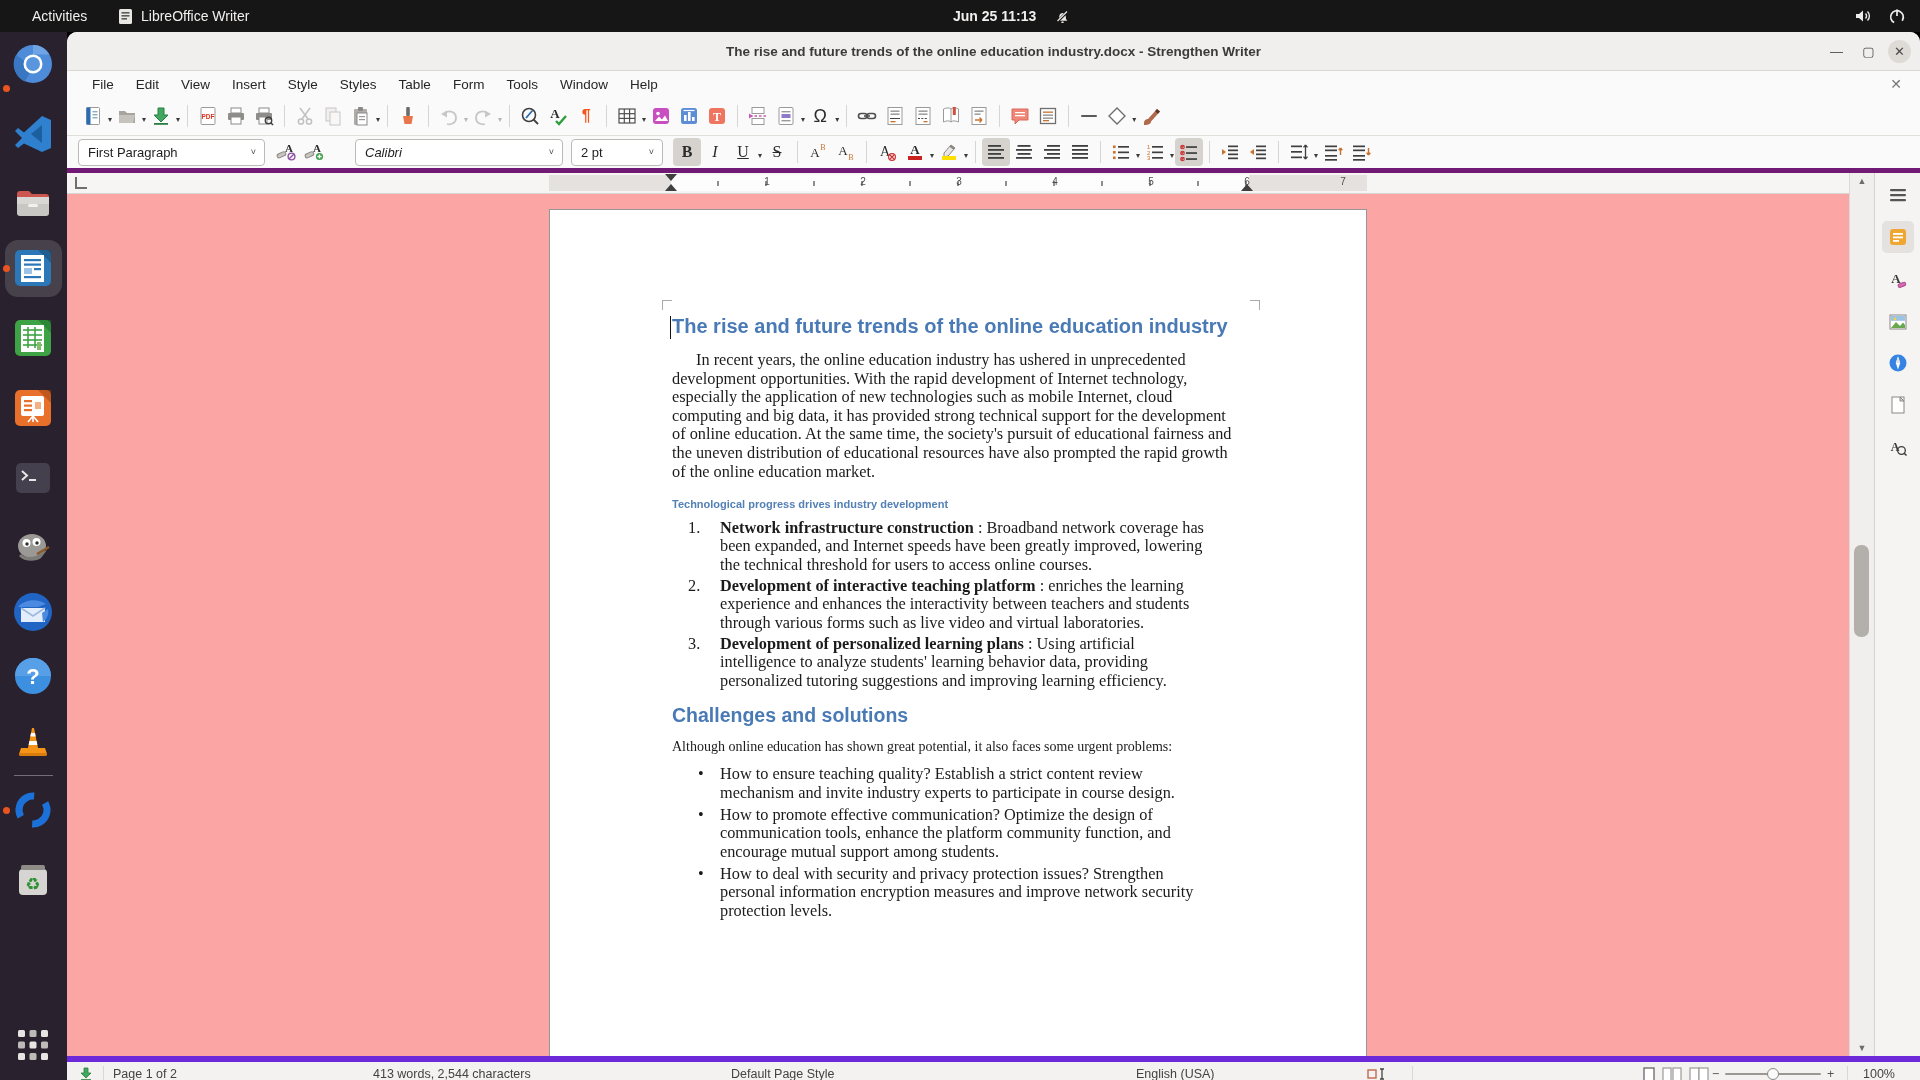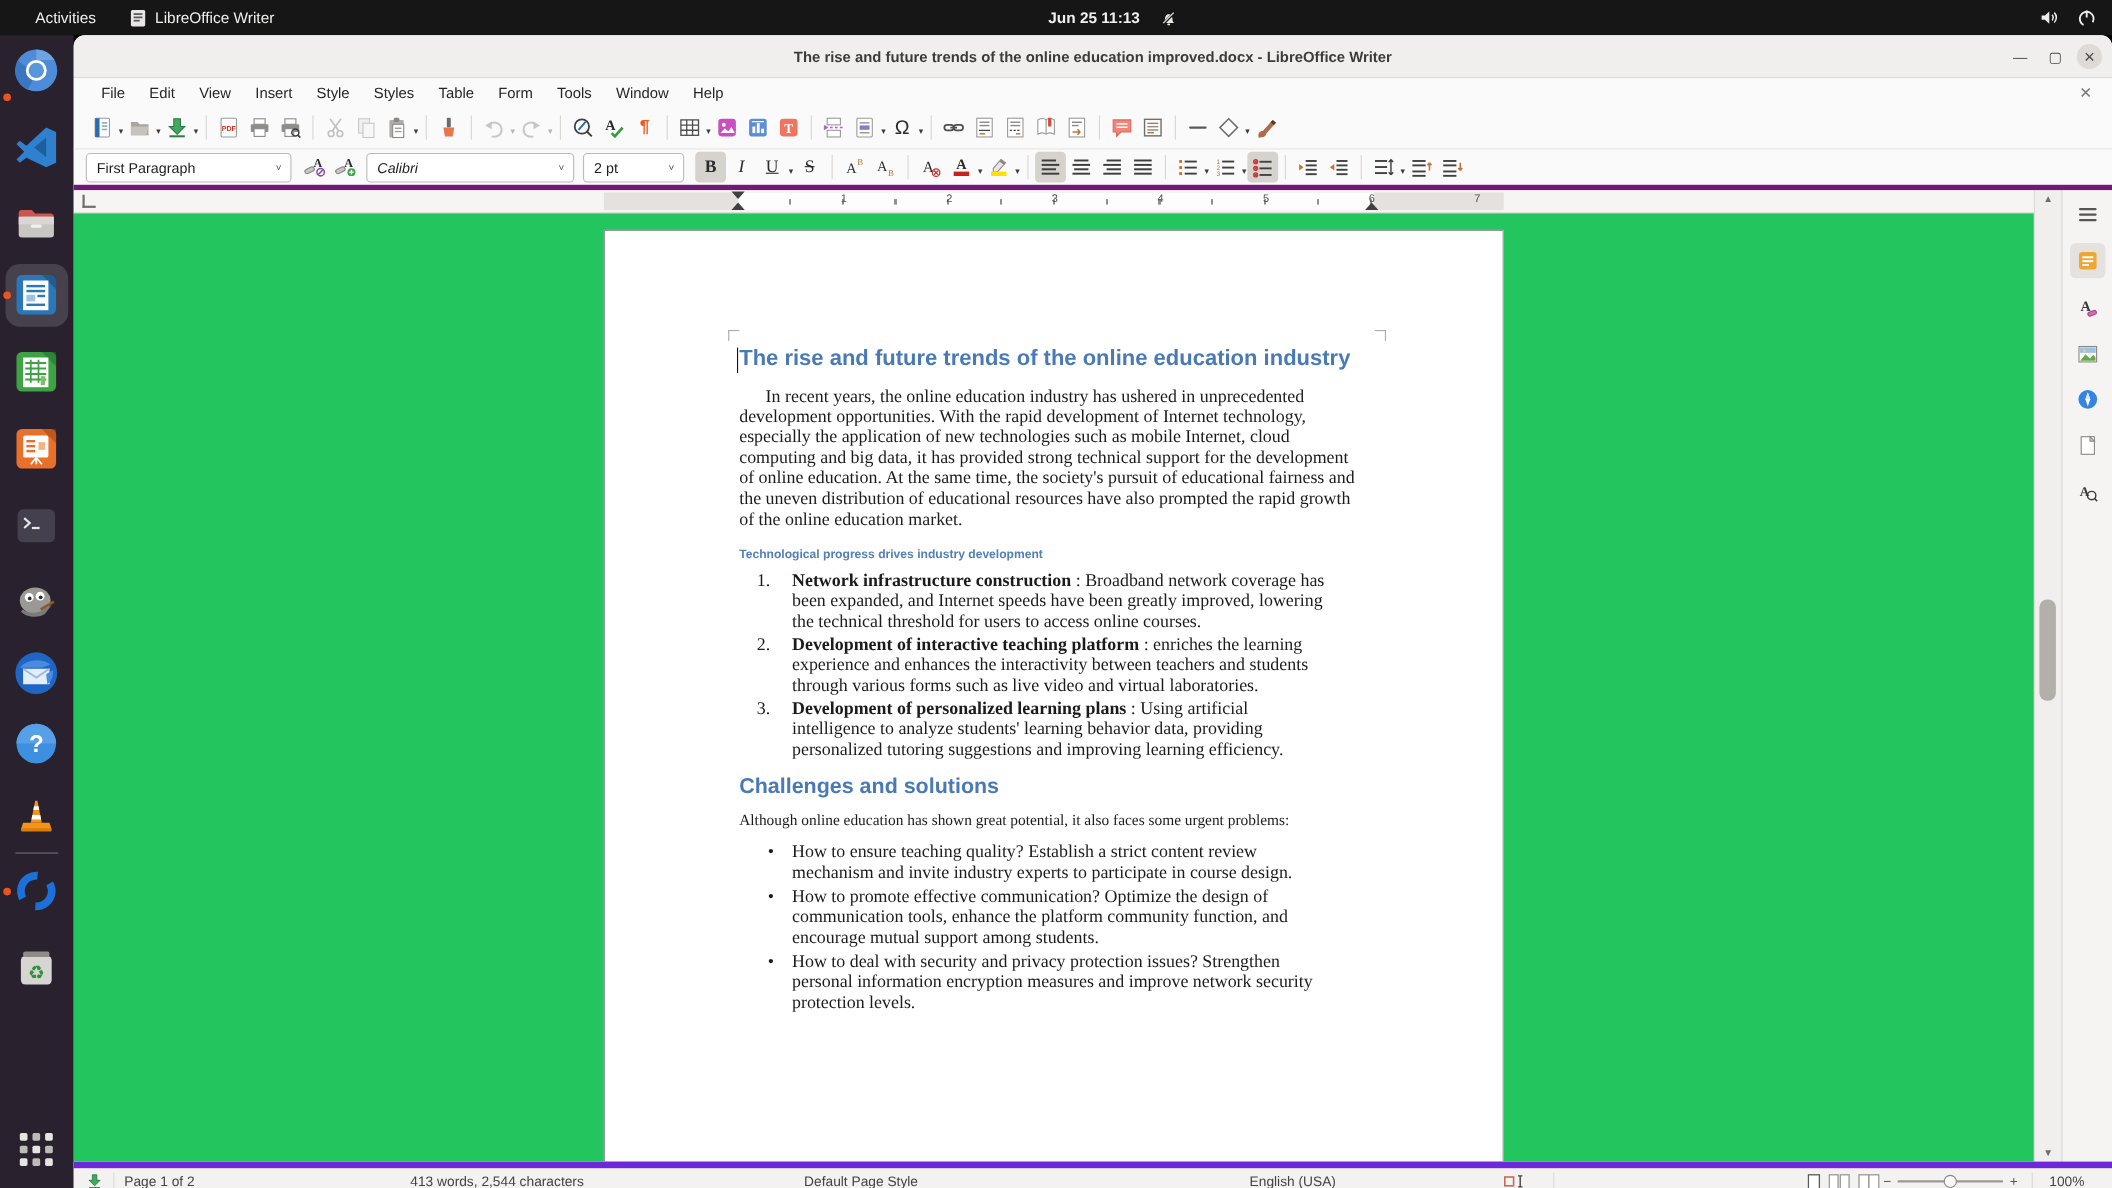--- a/index.html
+++ b/index.html
@@ -53,21 +53,21 @@
   .ruler-page{position:absolute;left:482px;top:2px;width:818px;height:16px;background:#e4e1de;}
   .ruler-text{position:absolute;left:604px;top:2px;width:578px;height:16px;background:#fdfdfd;}
   .ruler-ticks{position:absolute;left:604px;top:8px;width:578px;height:5px;
     background:repeating-linear-gradient(to right,transparent 0 46px,#8f8f8f 46px 48px);}
   .ruler-num{position:absolute;top:3px;transform:translateX(-50%);font-size:10px;color:#4e4e4e;}
   .ind-left{position:absolute;left:598px;top:1px;width:0;height:0;border-left:6px solid transparent;border-right:6px solid transparent;border-top:7px solid #3f3f3f;}
   .ind-left2{position:absolute;left:598px;top:11px;width:0;height:0;border-left:6px solid transparent;border-right:6px solid transparent;border-bottom:7px solid #3f3f3f;}
   .ind-right{position:absolute;left:1174px;top:11px;width:0;height:0;border-left:6px solid transparent;border-right:6px solid transparent;border-bottom:7px solid #3f3f3f;}
   .ruler-corner{position:absolute;left:8px;top:4px;width:10px;height:10px;border-left:2px solid #6f6f6f;border-bottom:2px solid #6f6f6f;}
   
-  #docarea{position:absolute;left:0;top:162px;width:1782px;height:862px;background:#22c55e;overflow:hidden;}
+  #docarea{position:absolute;left:0;top:162px;width:1782px;height:862px;background:#fca5a5;overflow:hidden;}
   #page{position:absolute;left:482px;top:15px;width:818px;height:1200px;background:#fff;border:1px solid #969696;box-sizing:border-box;}
   .cmark{position:absolute;width:9px;height:9px;}
   .cmark.tl{left:112px;top:90px;border-top:1px solid #ababab;border-left:1px solid #ababab;}
   .cmark.tr{left:700px;top:90px;border-top:1px solid #ababab;border-right:1px solid #ababab;}
   #content{position:absolute;left:122px;top:0;width:578px;color:#1b1b1b;}
   .caret{position:absolute;left:-2px;top:2px;width:1px;height:23px;background:#111;}
   h1.doctitle{position:relative;margin:104px 0 0 0;font-family:"Liberation Sans",sans-serif;font-weight:700;
     font-size:20px;line-height:25px;color:#4a7ab5;}
   p.intro{margin:12px 0 0 0;font-family:"Liberation Serif",serif;font-size:16.3px;line-height:18.6px;
     text-indent:24px;width:566px;}
@@ -275,21 +275,21 @@
             <rect x="16.5" y="28" width="7" height="7" rx="1.5" fill="#bdbbb8"></rect>
             <rect x="28" y="28" width="7" height="7" rx="1.5"></rect>
           </g>
         </svg>
     </div>
   </div>
 
   <div id="win">
 
     <div id="titlebar">
-      <div class="ttl">The rise and future trends of the online education improved.docx - LibreOffice Writer</div>
+      <div class="ttl">The rise and future trends of the online education industry.docx - Strengthen Writer</div>
       <div class="winbtn" style="right:72px">—</div>
       <div class="winbtn" style="right:40px">▢</div>
       <div class="winbtn close" style="right:9px">✕</div>
     </div>
 
     <div id="menubar">
       <span class="menu-item">File</span>
       <span class="menu-item">Edit</span>
       <span class="menu-item">View</span>
       <span class="menu-item">Insert</span>
@@ -564,21 +564,21 @@
           </svg>
         </div>
       <div class="tbtn">
           <svg class="ticon" width="24" height="22" viewBox="0 0 24 22">
             <rect x="3" y="12" width="9" height="4" rx="2" transform="rotate(-25 7 14)" fill="#c9c6c2" stroke="#8a8784"></rect>
             <text x="15" y="11" text-anchor="middle" font-family="Liberation Serif,serif" font-size="11" font-weight="bold" fill="#2b2b2b">A</text>
             <circle cx="17.5" cy="15.5" r="3.6" fill="#3fa14b"></circle>
             <path d="M17.5 13.4v4.2M15.4 15.5h4.2" stroke="#fff" stroke-width="1.3"></path>
           </svg>
         </div>
-      <div class="combo" style="width:189px;margin-left:5px;font-style:italic">
+      <div class="combo" style="width:208px;margin-left:27px;font-style:italic">
         <span>Calibri</span>
           <span class="chev" style="font-style:normal">˅</span>
       </div>
       <div class="combo" style="width:92px;margin-left:8px">
         <span>2 pt</span>
           <span class="chev">˅</span>
       </div>
       <div class="tbtn pressed" style="margin-left:10px">
           <span class="fglyph" style="font-family:'Liberation Serif',serif;font-weight:bold">B</span>
         </div>

